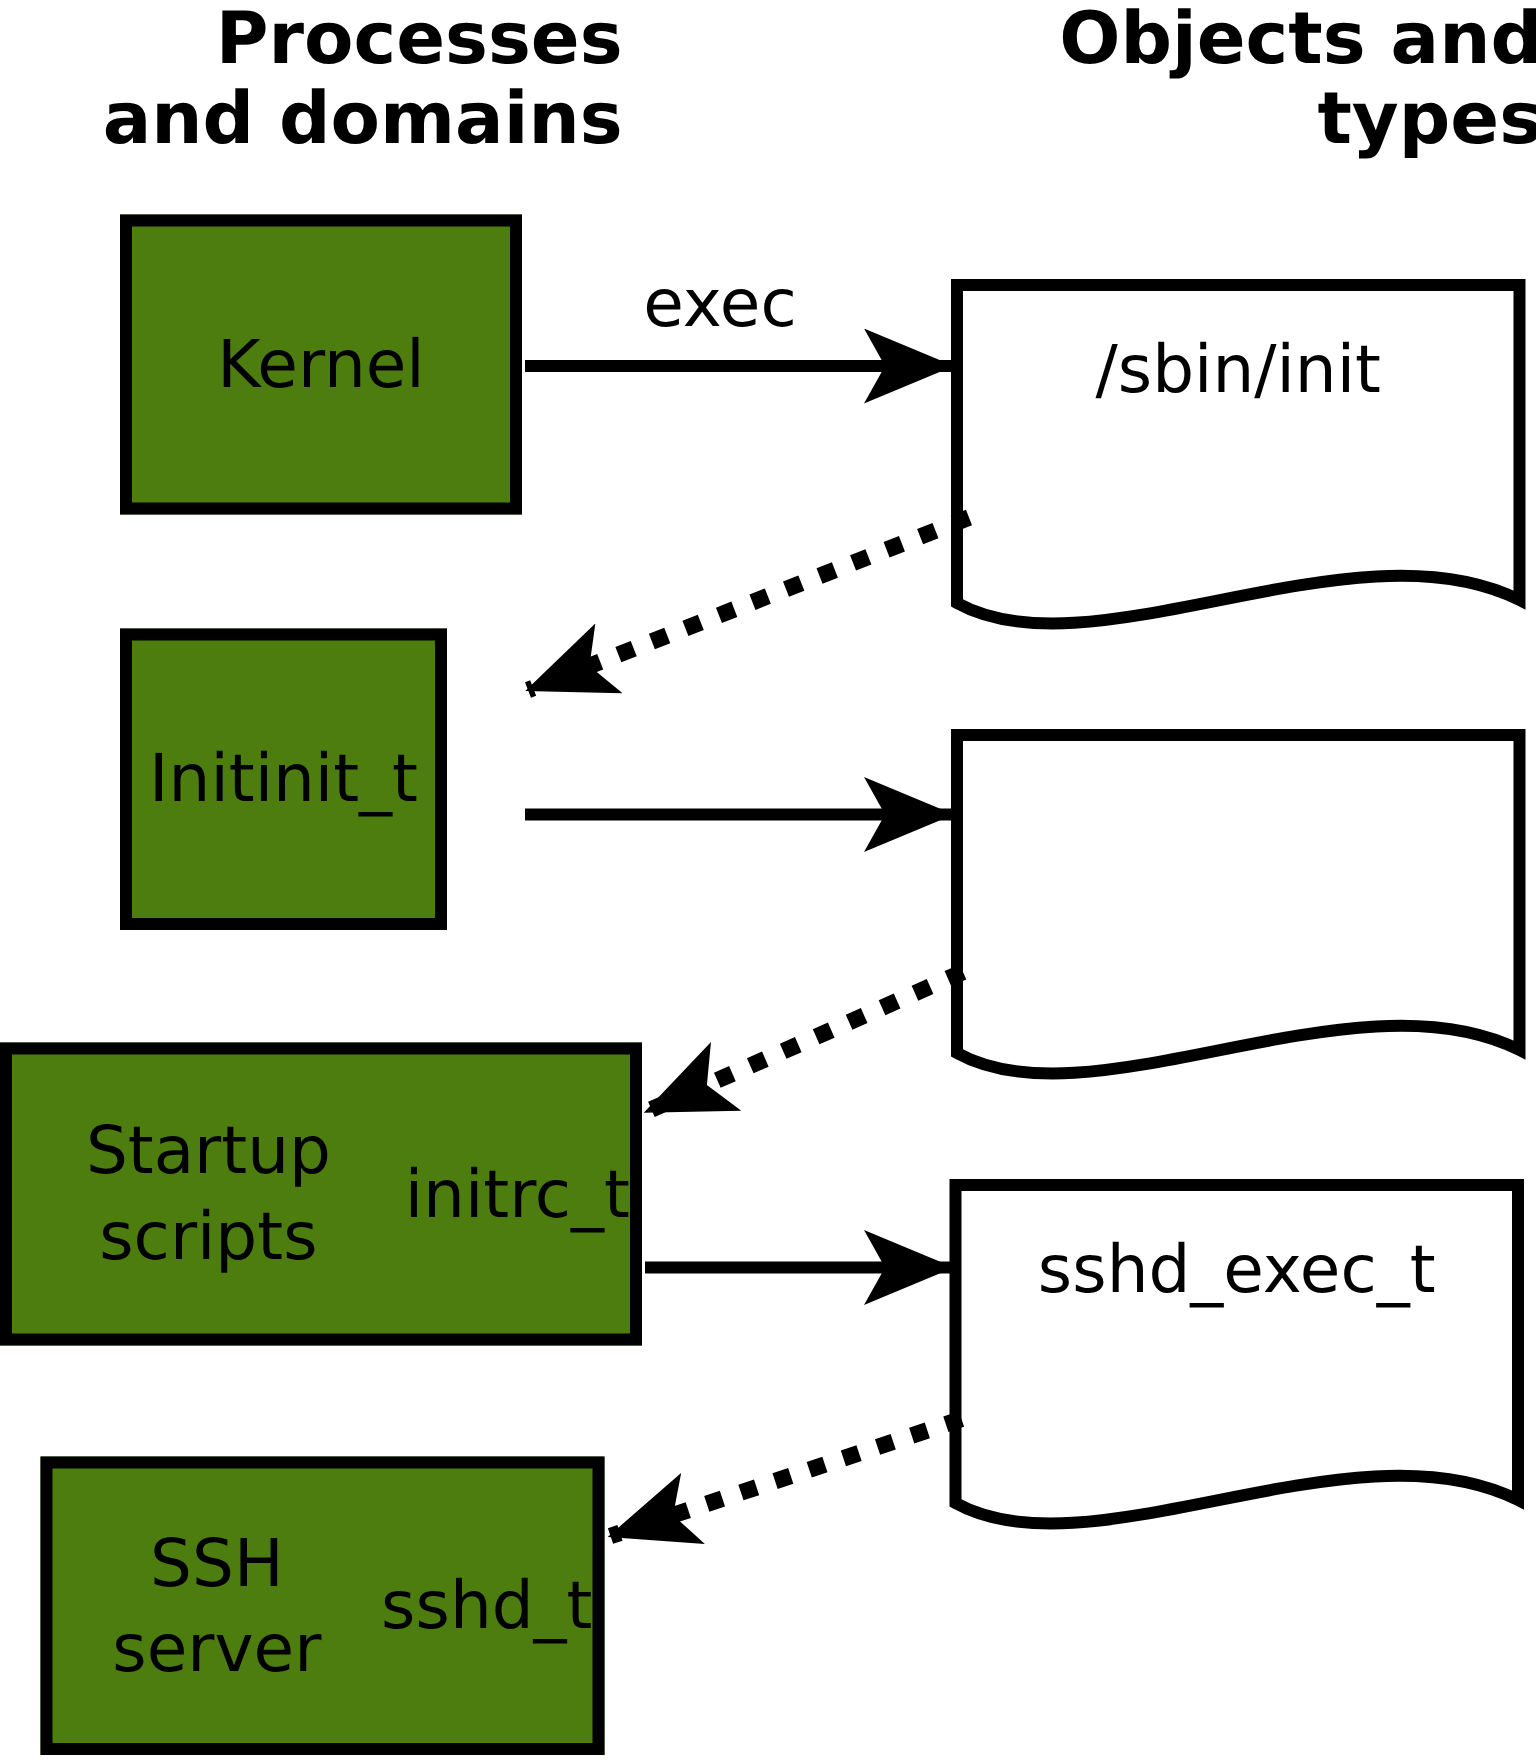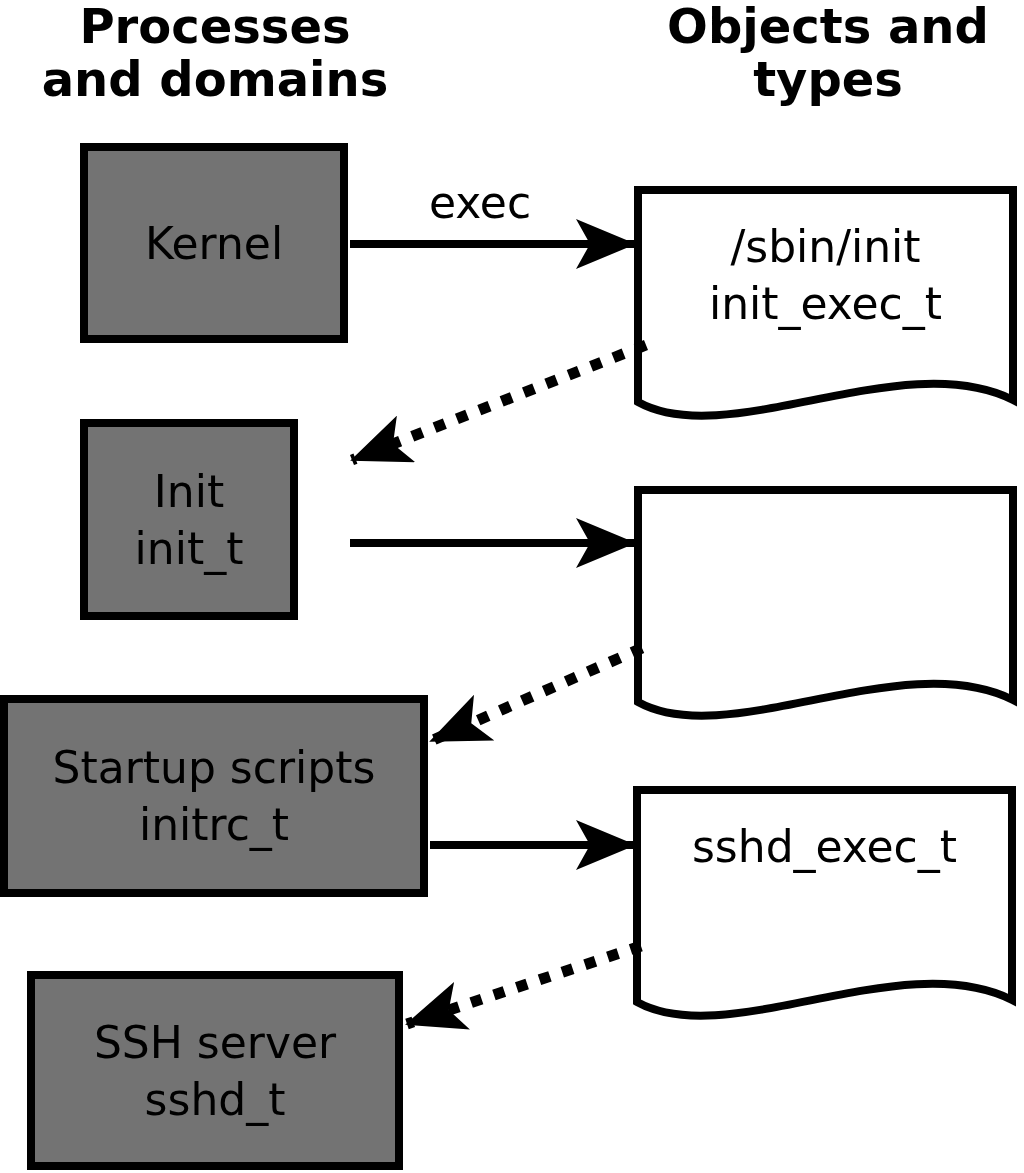--- a/index.html
+++ b/index.html
@@ -22,32 +22,32 @@
     width: 1024px;
     height: 1173px;
   }
   .col-header {
     position: absolute;
     top: 0;
     width: 400px;
     font-size: 48px;
     font-weight: bold;
     line-height: 53px;
-    text-align: center;
+    text-align: right;
     white-space: pre-line;
   }
   .col-header.left  { left: 15px; }
   .col-header.right { left: 628px; }
   .process-box {
     position: absolute;
     box-sizing: border-box;
     border: 8px solid #000000;
-    background: #737373;
+    background: #4d7c0f;
     display: flex;
-    flex-direction: column;
+    flex-direction: row;
     justify-content: center;
     align-items: center;
     text-align: center;
     font-size: 44px;
     line-height: 57px;
   }
   .process-box .line { display: block; }
   .doc-label {
     position: absolute;
     width: 375px;
@@ -113,21 +113,20 @@
     <span class="line">Startup scripts</span>
     <span class="line">initrc_t</span>
   </div>
   <div class="process-box" style="left:27px; top:971px; width:376px; height:199px;">
     <span class="line">SSH server</span>
     <span class="line">sshd_t</span>
   </div>
 
   <div class="doc-label" style="left:638px; top:218px;">
     <span class="line">/sbin/init</span>
-    <span class="line">init_exec_t</span>
   </div>
   <div class="doc-label" style="left:637px; top:818px;">
     <span class="line">sshd_exec_t</span>
   </div>
 
   <div class="edge-label">exec</div>
 
 </div>
 
 </body></html>

